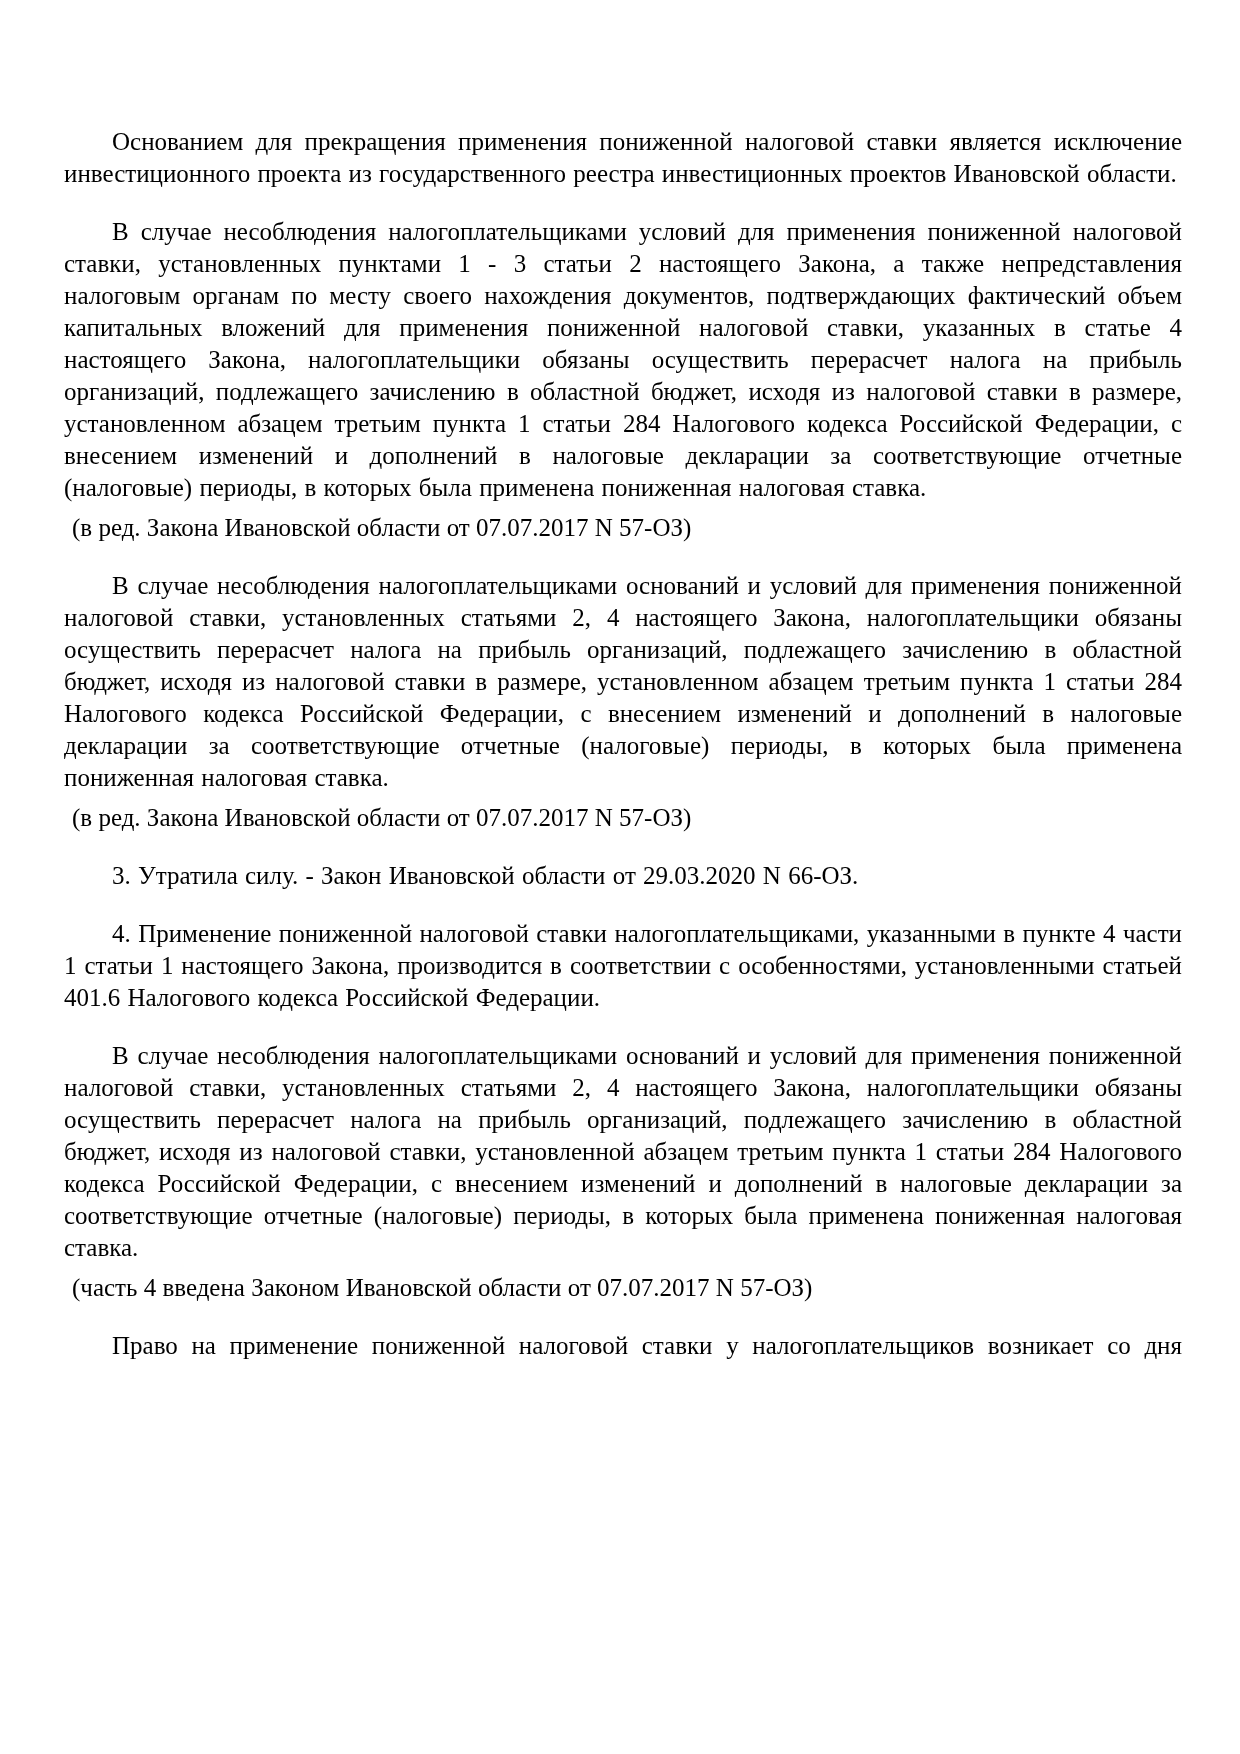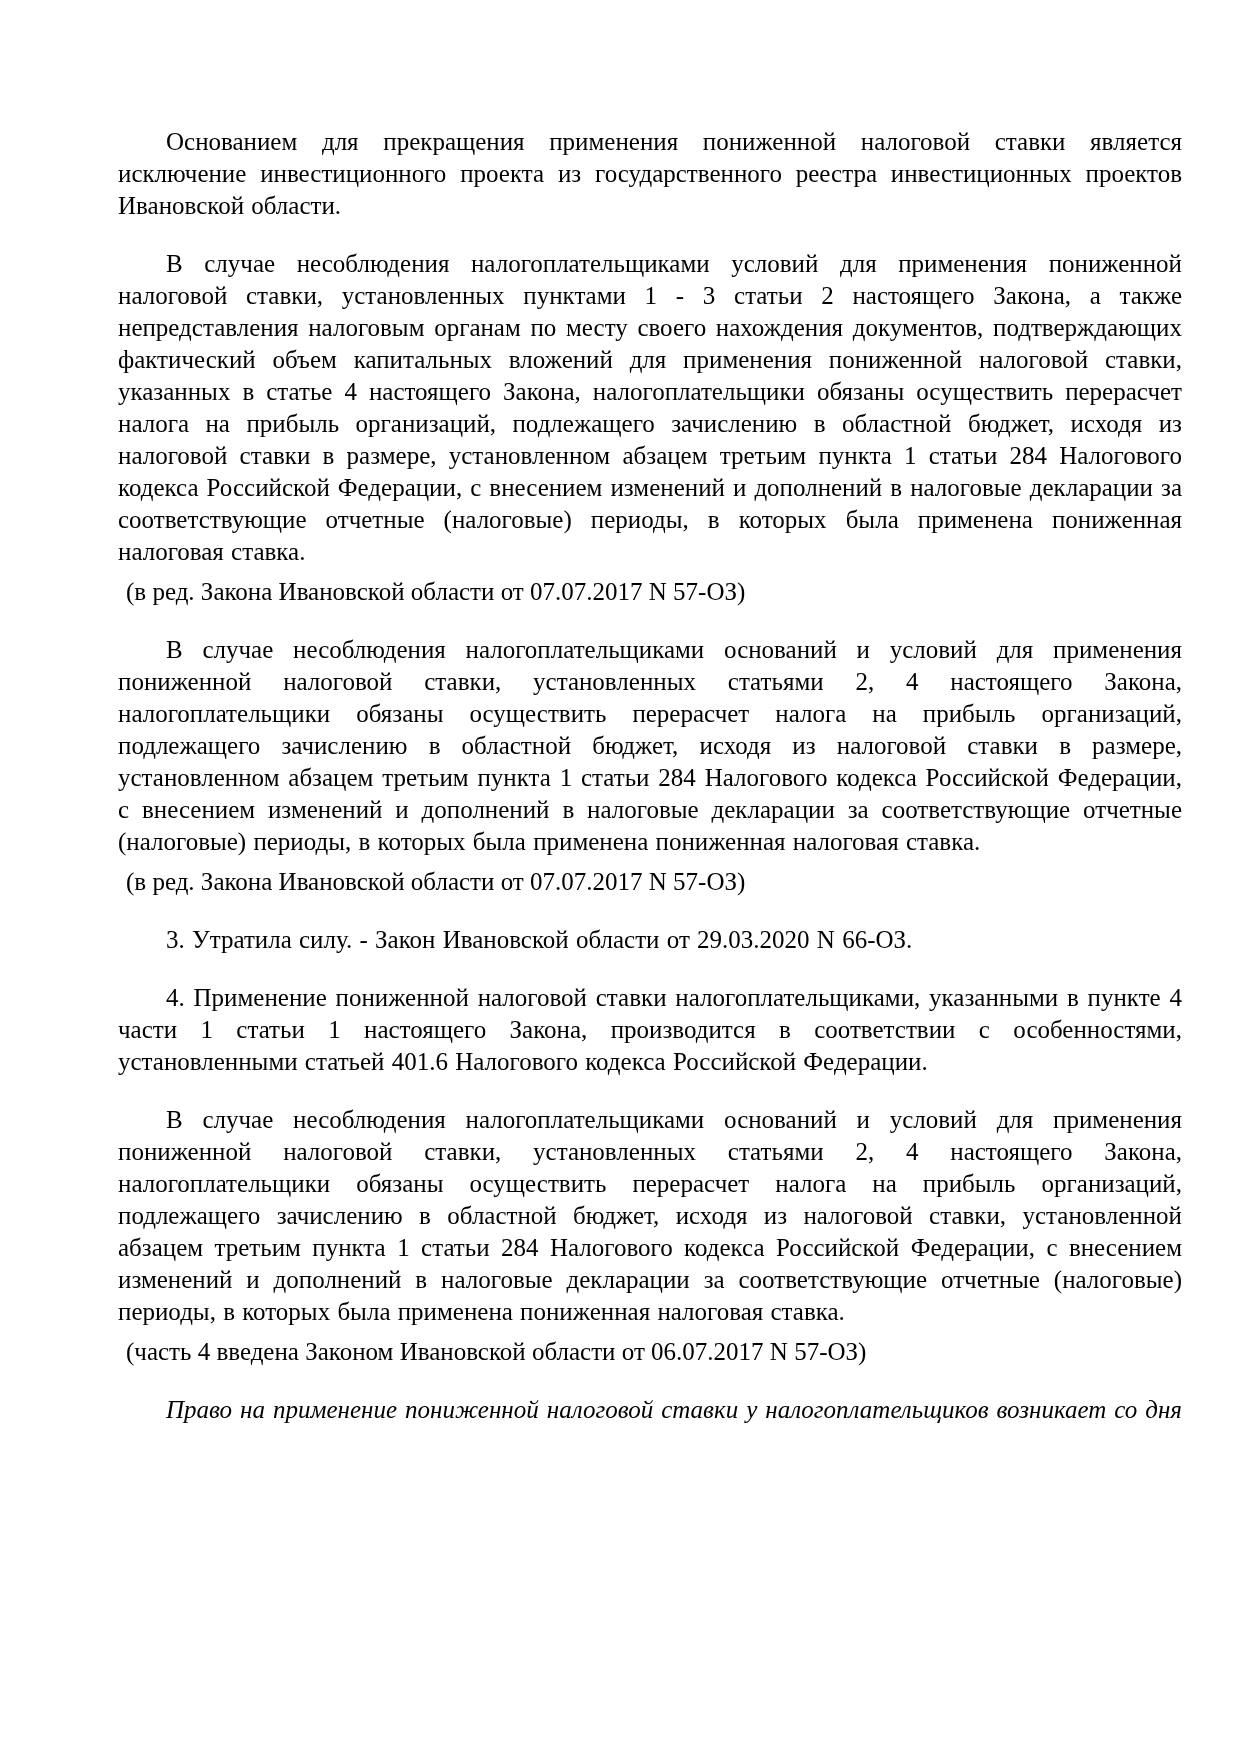--- a/index.html
+++ b/index.html
@@ -7,21 +7,21 @@
     padding: 0;
     background: #ffffff;
   }
   .page {
     position: relative;
     box-sizing: border-box;
     width: 1240px;
     height: 1754px;
     background: #ffffff;
     overflow: hidden;
-    padding: 126px 58px 0 118px;
+    padding: 126px 58px 0 64px;
     font-family: "Liberation Serif", "DejaVu Serif", serif;
     font-size: 25px;
     line-height: 32px;
     color: #000000;
   }
   .para {
     margin: 26px 0 0 0;
     text-align: justify;
     text-indent: 48px;
     word-spacing: 1px;
@@ -29,30 +29,29 @@
   .para.first {
     margin-top: 0;
   }
   .note {
     margin: 8px;
     text-align: left;
     text-indent: 0;
   }
   .cut {
     text-align-last: justify;
-    font-style: italic;
   }
 </style>
 </head>
 <body>
 
 <div class="page">
   <p class="para first">Основанием для прекращения применения пониженной налоговой ставки является исключение инвестиционного проекта из государственного реестра инвестиционных проектов Ивановской области.</p>
   <p class="para">В случае несоблюдения налогоплательщиками условий для применения пониженной налоговой ставки, установленных пунктами 1 - 3 статьи 2 настоящего Закона, а также непредставления налоговым органам по месту своего нахождения документов, подтверждающих фактический объем капитальных вложений для применения пониженной налоговой ставки, указанных в статье 4 настоящего Закона, налогоплательщики обязаны осуществить перерасчет налога на прибыль организаций, подлежащего зачислению в областной бюджет, исходя из налоговой ставки в размере, установленном абзацем третьим пункта 1 статьи 284 Налогового кодекса Российской Федерации, с внесением изменений и дополнений в налоговые декларации за соответствующие отчетные (налоговые) периоды, в которых была применена пониженная налоговая ставка.</p>
   <p class="note">(в ред. Закона Ивановской области от 07.07.2017 N 57-ОЗ)</p>
   <p class="para">В случае несоблюдения налогоплательщиками оснований и условий для применения пониженной налоговой ставки, установленных статьями 2, 4 настоящего Закона, налогоплательщики обязаны осуществить перерасчет налога на прибыль организаций, подлежащего зачислению в областной бюджет, исходя из налоговой ставки в размере, установленном абзацем третьим пункта 1 статьи 284 Налогового кодекса Российской Федерации, с внесением изменений и дополнений в налоговые декларации за соответствующие отчетные (налоговые) периоды, в которых была применена пониженная налоговая ставка.</p>
   <p class="note">(в ред. Закона Ивановской области от 07.07.2017 N 57-ОЗ)</p>
   <p class="para">3. Утратила силу. - Закон Ивановской области от 29.03.2020 N 66-ОЗ.</p>
   <p class="para">4. Применение пониженной налоговой ставки налогоплательщиками, указанными в пункте 4 части 1 статьи 1 настоящего Закона, производится в соответствии с особенностями, установленными статьей 401.6 Налогового кодекса Российской Федерации.</p>
   <p class="para">В случае несоблюдения налогоплательщиками оснований и условий для применения пониженной налоговой ставки, установленных статьями 2, 4 настоящего Закона, налогоплательщики обязаны осуществить перерасчет налога на прибыль организаций, подлежащего зачислению в областной бюджет, исходя из налоговой ставки, установленной абзацем третьим пункта 1 статьи 284 Налогового кодекса Российской Федерации, с внесением изменений и дополнений в налоговые декларации за соответствующие отчетные (налоговые) периоды, в которых была применена пониженная налоговая ставка.</p>
-  <p class="note">(часть 4 введена Законом Ивановской области от 06.07.2017 N 57-ОЗ)</p>
+  <p class="note">(часть 4 введена Законом Ивановской области от 07.07.2017 N 57-ОЗ)</p>
   <p class="para cut">Право на применение пониженной налоговой ставки у налогоплательщиков возникает со дня</p>
 </div>
 
 </body></html>

